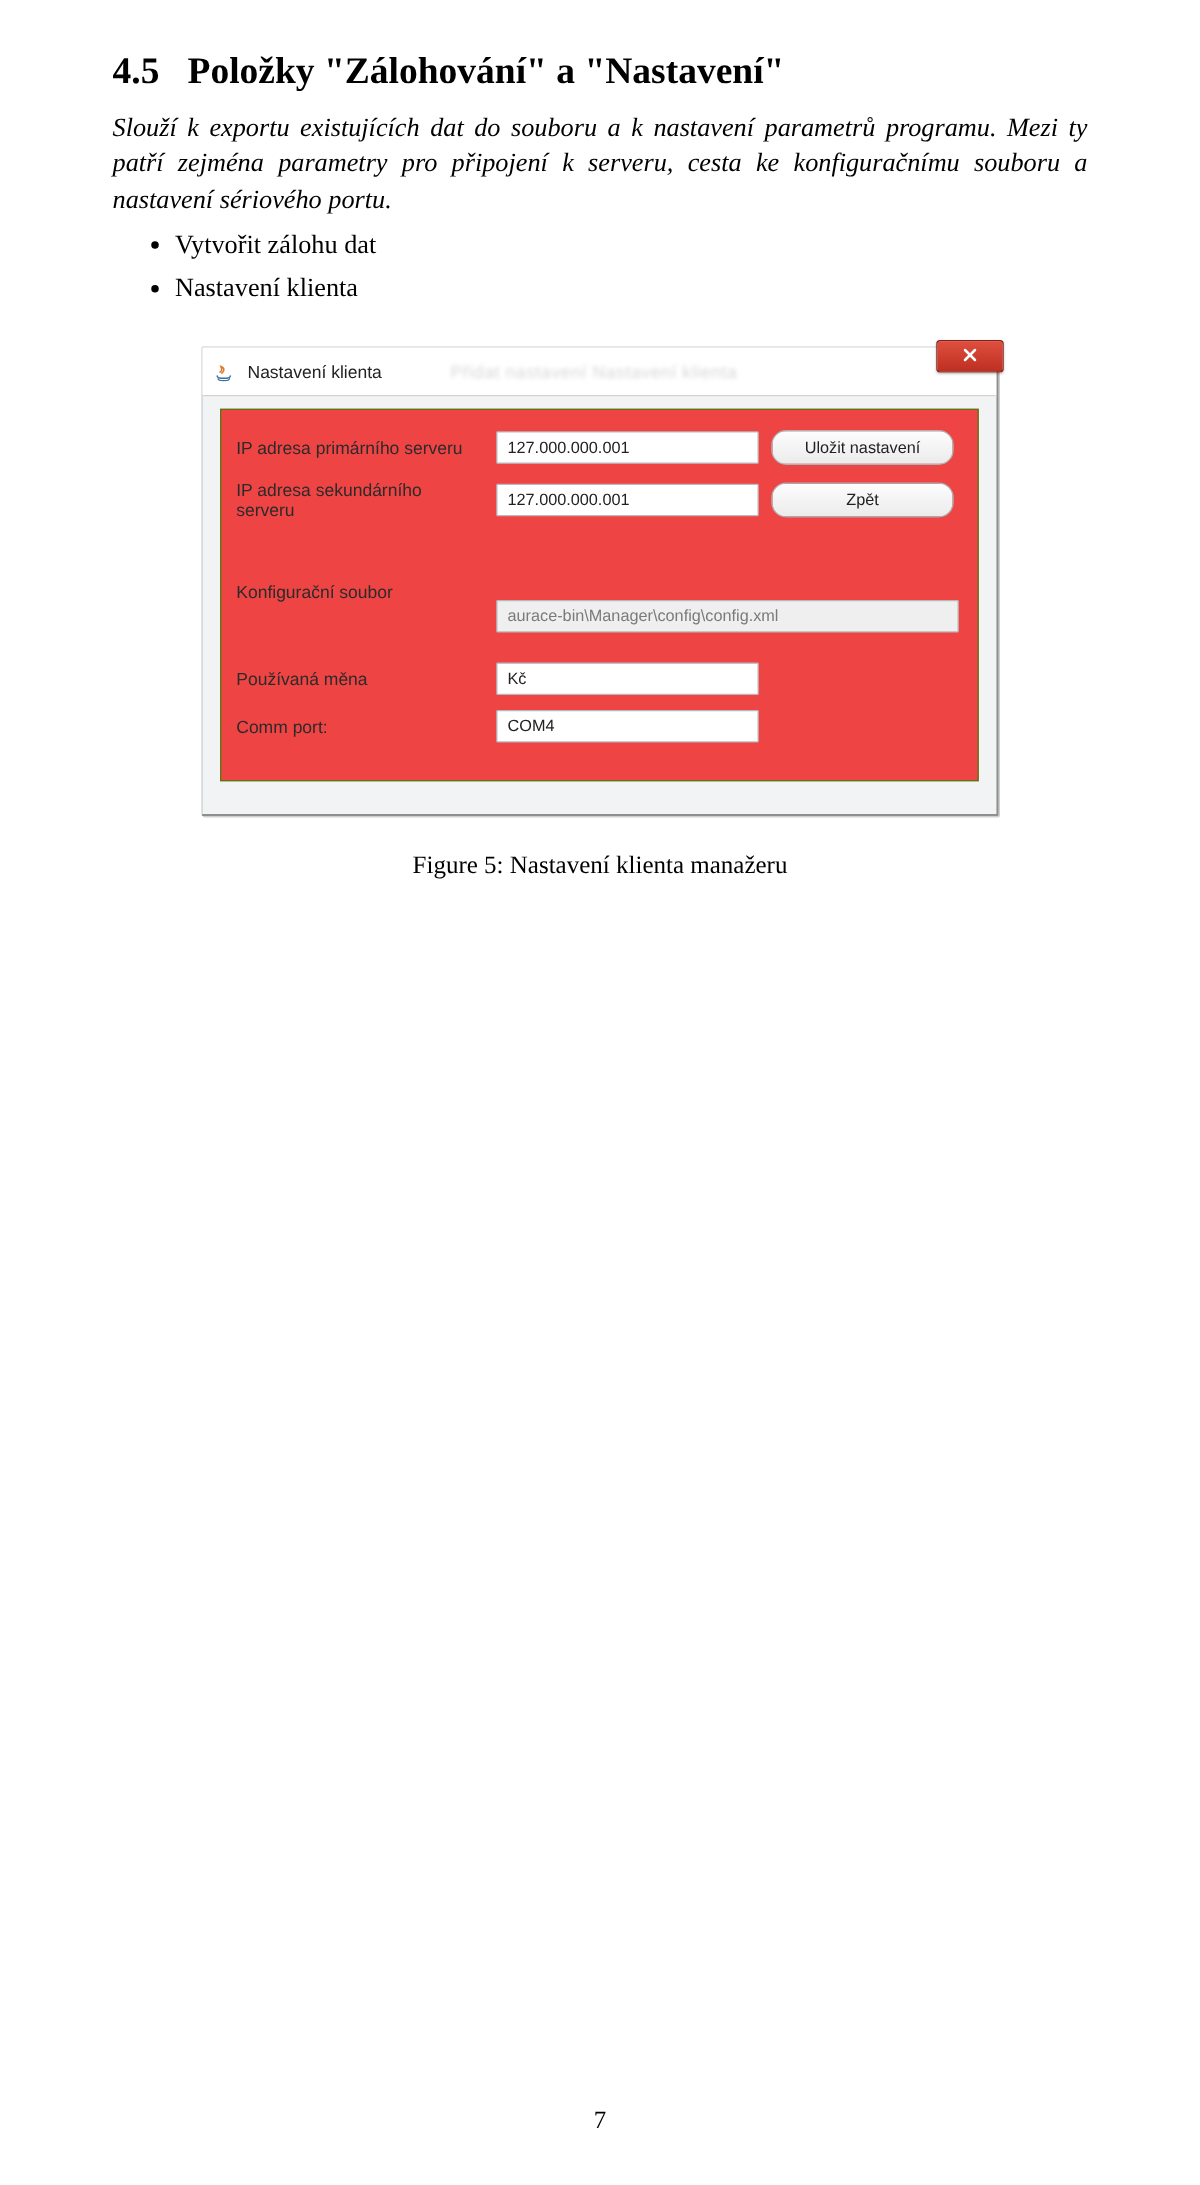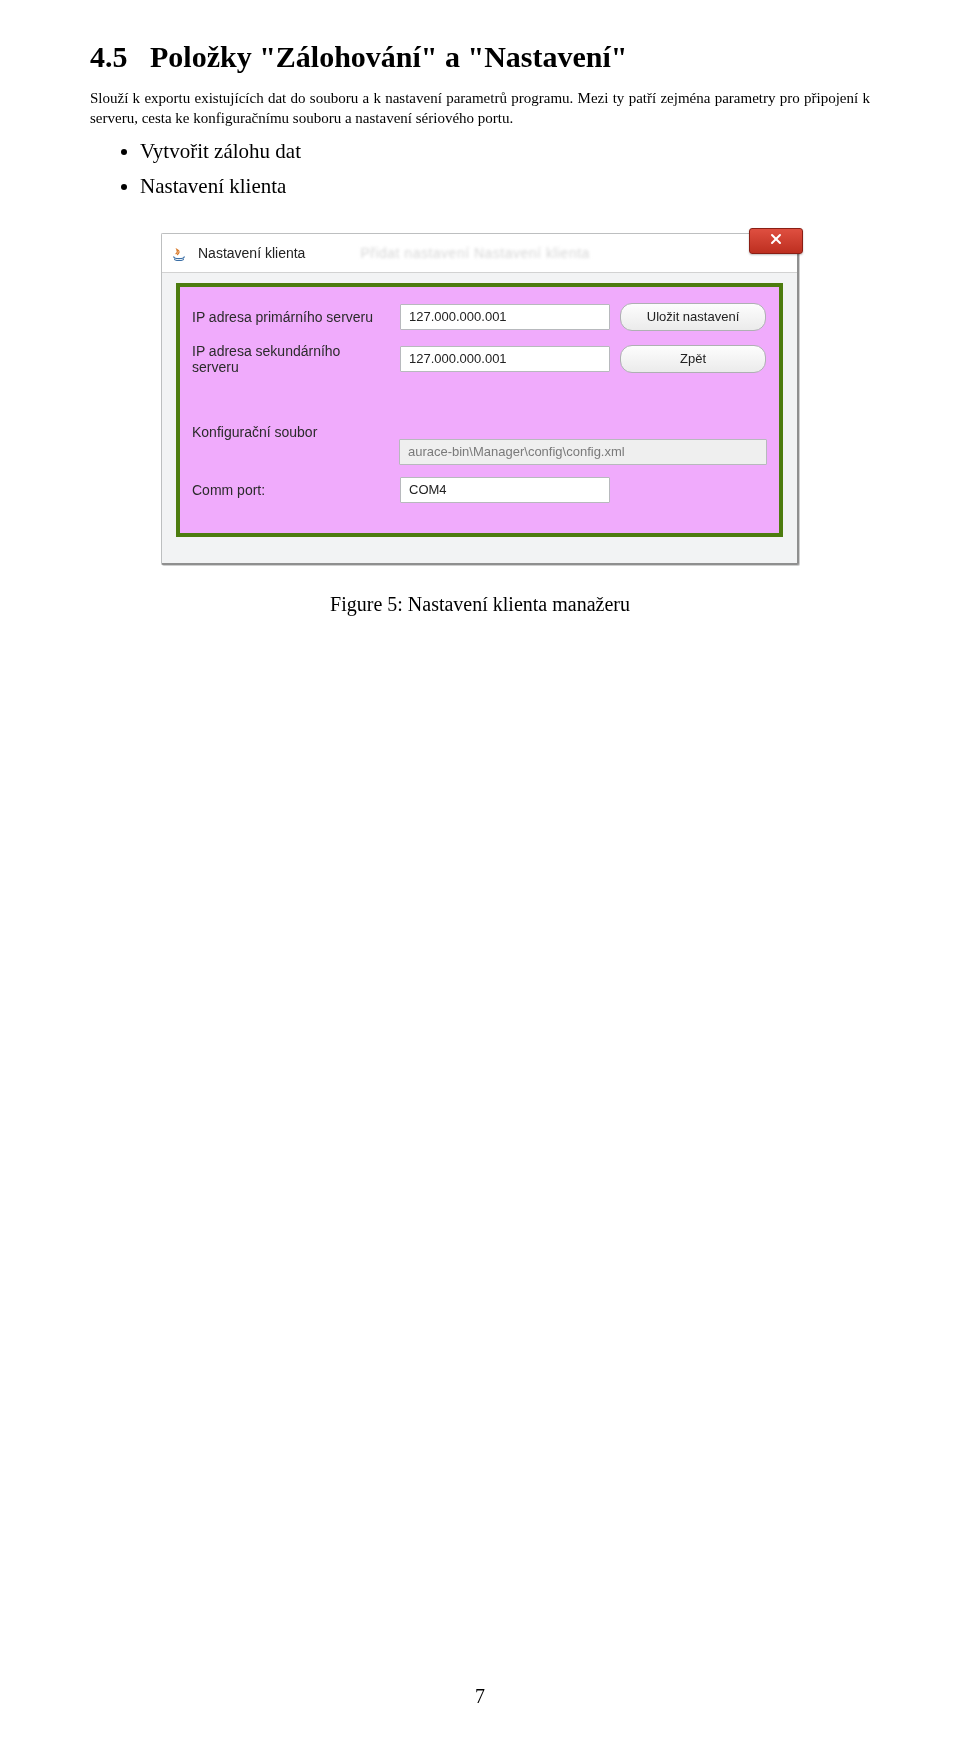--- a/index.html
+++ b/index.html
@@ -17,24 +17,25 @@
     box-sizing: border-box;
     position: relative;
   }
   h2.section-title {
     font-family: "Times New Roman", Times, serif;
     font-weight: bold;
     font-size: 30px;
     margin: 0 0 14px 0;
   }
   p.body-text {
-    font-size: 15px;
+    font-size: 21px;
     line-height: 1.35;
     margin: 0 0 10px 0;
     text-align: justify;
+    font-style: italic;
   }
   ul.bullets {
     margin: 6px 0 0 0;
     padding-left: 50px;
     font-size: 21px;
   }
   ul.bullets li {
     list-style-type: disc;
     margin-bottom: 10px;
   }
@@ -102,23 +103,23 @@
     box-shadow: 0 1px 2px rgba(0,0,0,0.25);
   }
   .close-btn svg {
     width: 14px;
     height: 14px;
   }
   .dialog-body {
     padding: 10px 14px 26px 14px;
   }
   .frame {
-    border: 4px solid #4d7c0f;
+    border: 1px solid #4d7c0f;
     padding: 16px 12px 18px 12px;
-    background: #f0abfc;
+    background: #ef4444;
   }
   .row {
     display: flex;
     align-items: center;
     margin-bottom: 12px;
     gap: 10px;
   }
   .row.gap-top {
     margin-top: 24px;
   }
@@ -236,20 +237,24 @@
             <div class="btn w150">Zpět</div>
           </div>
 
           <div class="row gap-top">
             <div class="label">Konfigurační soubor</div>
             <div class="field disabled wide">aurace-bin\Manager\config\config.xml</div>
           </div>
 
 
 
+          <div class="row gap-top">
+            <div class="label">Používaná měna</div>
+            <div class="field">Kč</div>
+          </div>
 
           <div class="row">
             <div class="label">Comm port:</div>
             <div class="field">COM4</div>
           </div>
 
         </div>
       </div>
     </div>
 

